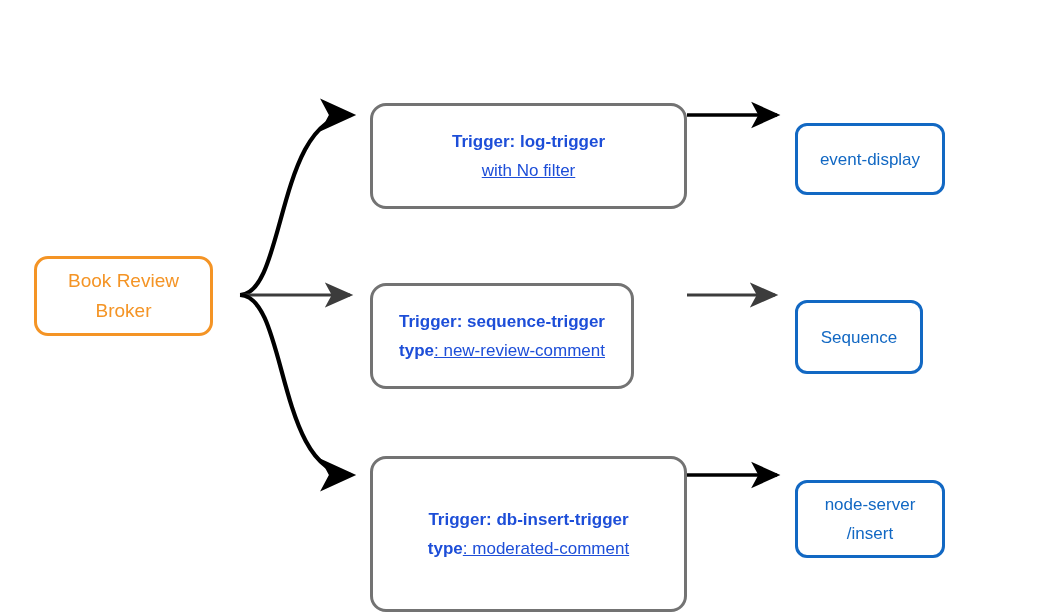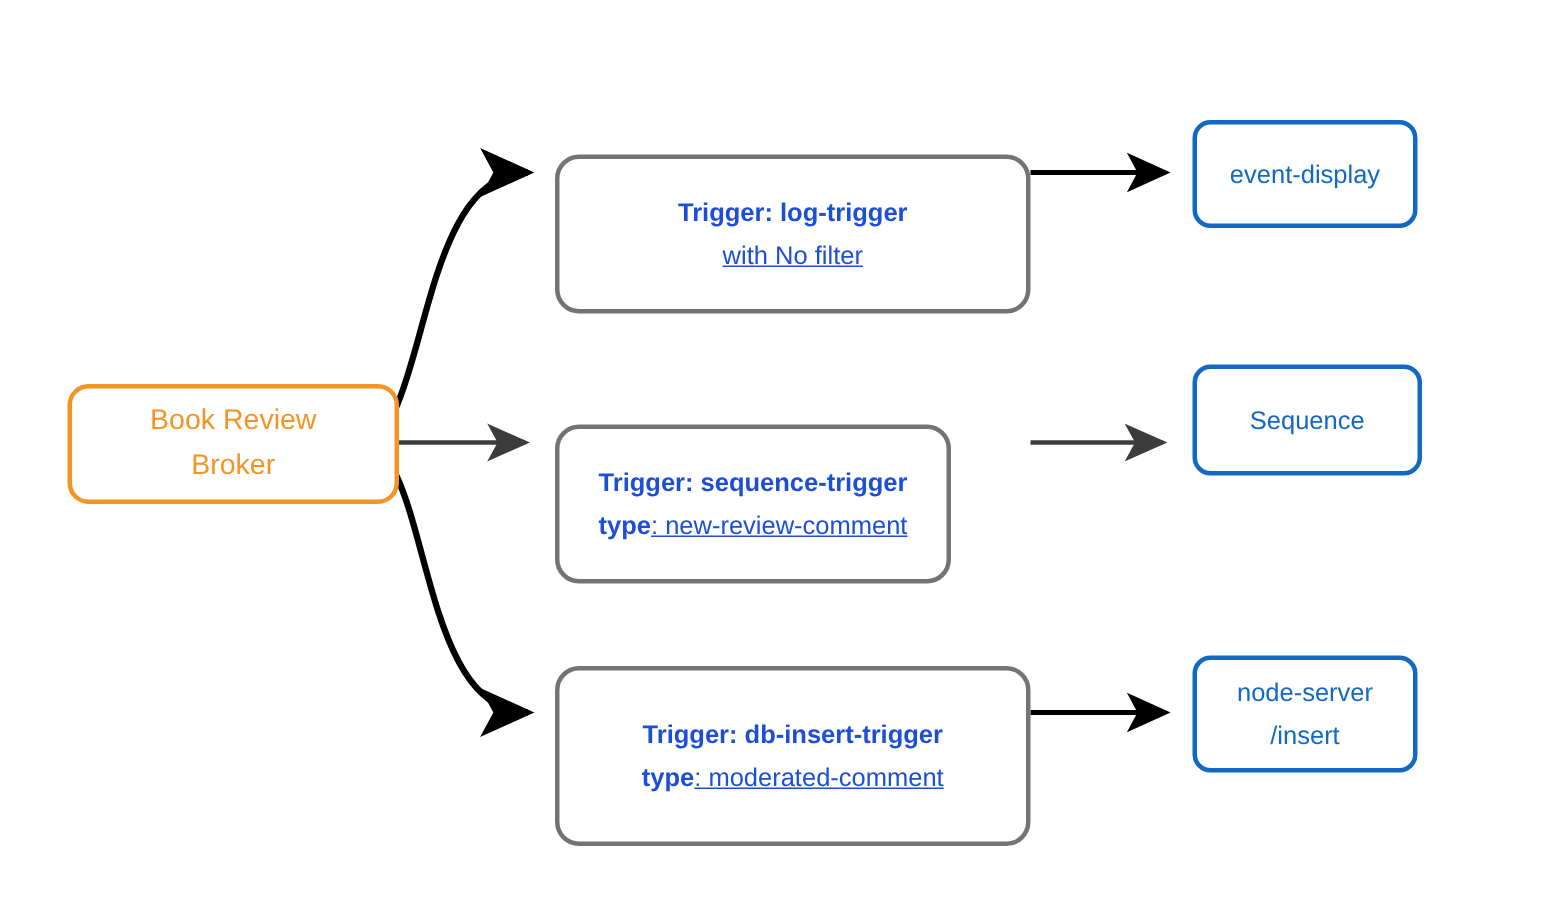--- a/index.html
+++ b/index.html
@@ -48,20 +48,21 @@
     font-size: 17px;
     line-height: 29px;
     margin-top: 41px;
   }
   .node-target {
     border: 3px solid #1268C3;
     border-radius: 12px;
     color: #1268C3;
     font-size: 17px;
     line-height: 29px;
+    margin-top: 43px;
   }
   .ln {
     white-space: nowrap;
   }
   .b {
     font-weight: bold;
   }
   .n {
     font-weight: normal;
     text-decoration: underline;
@@ -88,45 +89,45 @@
 
     <path d="M240,295 C288,296 276,475 352,475" fill="none" stroke="#000000" stroke-width="4.2" marker-end="url(#ah-black)"></path>
 
     <path d="M687,115 L777,115" fill="none" stroke="#000000" stroke-width="3.4" marker-end="url(#ah-black)"></path>
 
     <path d="M687,295 L775,295" fill="none" stroke="#3C3C3C" stroke-width="3" marker-end="url(#ah-gray)"></path>
 
     <path d="M687,475 L777,475" fill="none" stroke="#000000" stroke-width="3.4" marker-end="url(#ah-black)"></path>
   </svg>
 
-  <div class="node node-broker" style="left:45px; top:256px; width:221px; height:80px;">
+  <div class="node node-broker" style="left:34px; top:256px; width:179px; height:80px;">
     <span class="ln">Book Review</span>
     <span class="ln">Broker</span>
   </div>
 
   <div class="node node-trigger" style="left:370px; top:62px; width:317px; height:106px;">
     <span class="ln b">Trigger: log-trigger</span>
     <span class="ln"><span class="b"></span><span class="n">with No filter</span></span>
   </div>
 
   <div class="node node-trigger" style="left:370px; top:242px; width:264px; height:106px;">
     <span class="ln b">Trigger: sequence-trigger</span>
     <span class="ln"><span class="b">type</span><span class="n">: new-review-comment</span></span>
   </div>
 
-  <div class="node node-trigger" style="left:370px; top:403px; width:317px; height:120px;">
+  <div class="node node-trigger" style="left:370px; top:415px; width:317px; height:156px;">
     <span class="ln b">Trigger: db-insert-trigger</span>
     <span class="ln"><span class="b">type</span><span class="n">: moderated-comment</span></span>
   </div>
 
   <div class="node node-target" style="left:795px; top:80px; width:150px; height:72px;">
     <span class="ln">event-display</span>
   </div>
 
-  <div class="node node-target" style="left:795px; top:243px; width:153px; height:74px;">
+  <div class="node node-target" style="left:795px; top:257px; width:128px; height:74px;">
     <span class="ln">Sequence</span>
   </div>
 
   <div class="node node-target" style="left:795px; top:437px; width:150px; height:78px;">
     <span class="ln">node-server</span>
     <span class="ln">/insert</span>
   </div>
 
 </div>
 

